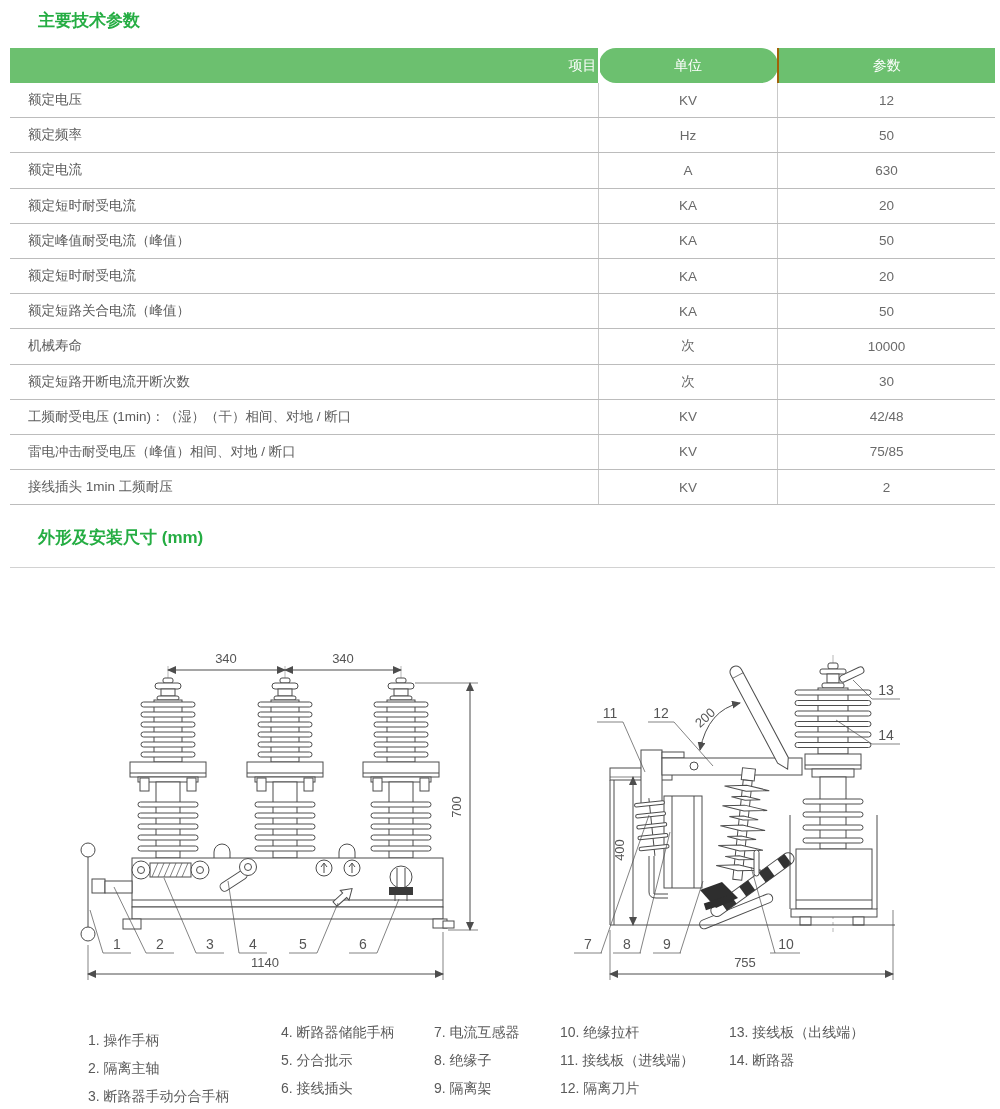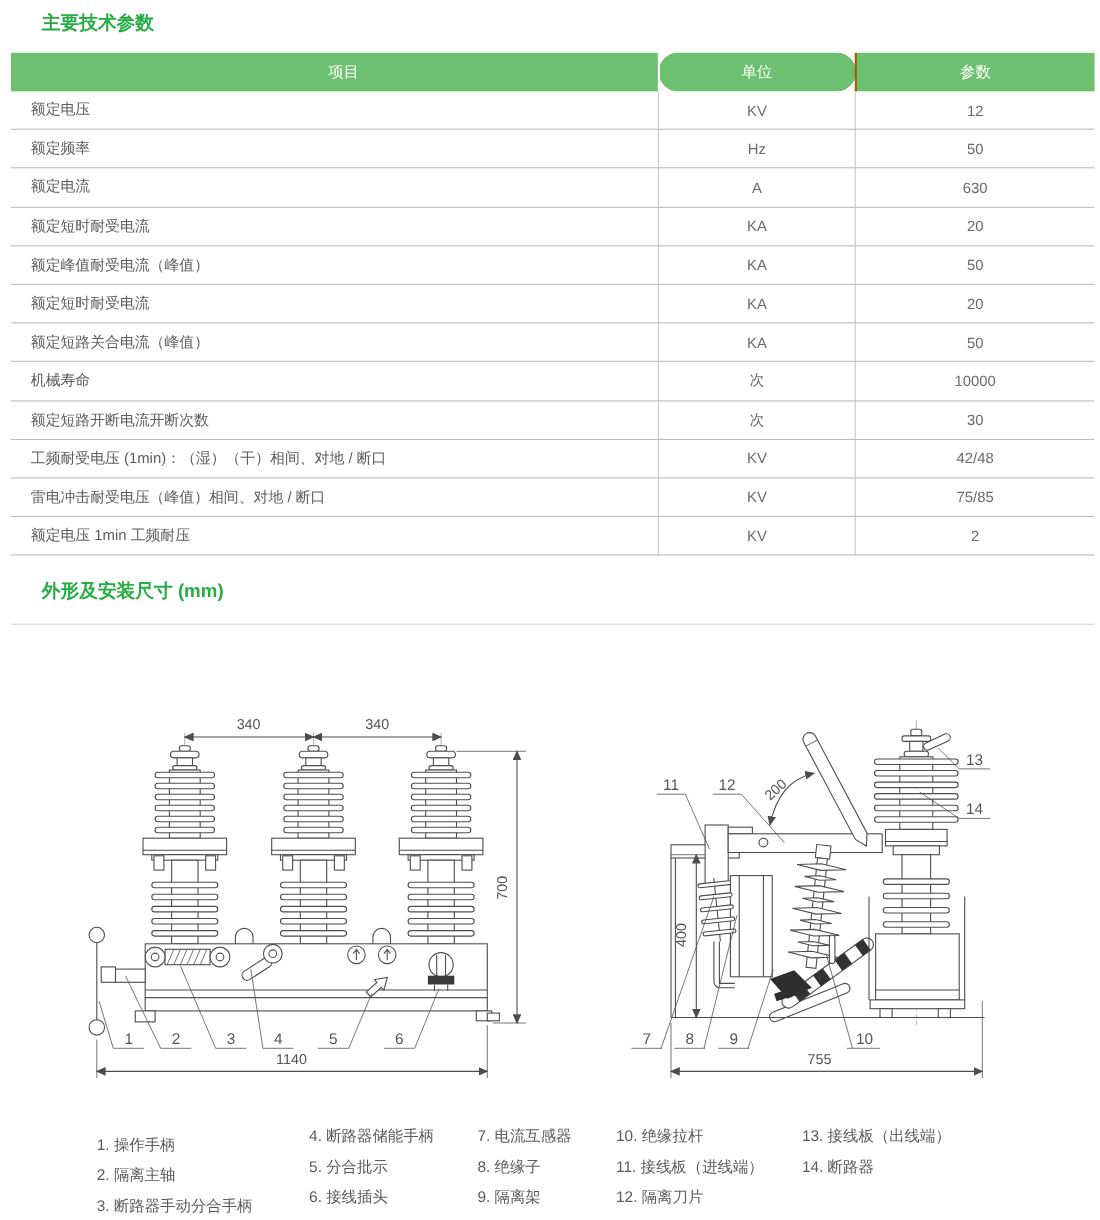--- a/index.html
+++ b/index.html
@@ -6,21 +6,21 @@
   body{width:1000px;height:1109px;position:relative;overflow:hidden;
        font-family:"Liberation Sans","DejaVu Sans",sans-serif;color:#5c5c5c;}
   .sec-title{position:absolute;left:10px;font-size:17px;font-weight:bold;color:#25ad43;margin-left:28px;}
   #title1{top:9px;}
   #title2{top:526px;}
   #divider2{position:absolute;top:567px;left:10px;width:985px;height:0;border-top:1px solid #d2d2d2;}
   
   #spec-table{position:absolute;top:48px;left:10px;width:985px;border-collapse:collapse;
               font-size:13.5px;border-bottom:1px solid #9e9e9e;}
   #spec-table th{background:#6cc06f;color:#fff;font-weight:normal;height:33px;font-size:14px;}
-  #spec-table th.h-item{text-align:center;padding-left:18px;width:585px;}
+  #spec-table th.h-item{text-align:right;padding-left:18px;width:585px;}
   #spec-table th.h-unit{width:180px;border-left:2px solid #fff;border-radius:17px;}
   #spec-table th.h-val{width:220px;border-left:2px solid #a16207;}
   #spec-table td{height:32.2px;border-bottom:1px solid #bcbcbc;color:#5c5c5c;}
   #spec-table td.c-item{text-align:left;padding-left:18px;border-right:1px solid #c9c9c9;}
   #spec-table td.c-unit{text-align:center;border-right:1px solid #c9c9c9;color:#6a6a6a;}
   #spec-table td.c-val{text-align:center;color:#6a6a6a;}
   
   #drawing{position:absolute;top:600px;left:0;width:1000px;height:412px;}
   .ln{stroke:#4d4d4d;fill:none;stroke-width:1;}
   .lnf{stroke:#4d4d4d;fill:#fff;stroke-width:1;}
@@ -97,21 +97,21 @@
         <td class="c-item">工频耐受电压 (1min)：（湿）（干）相间、对地 / 断口</td>
         <td class="c-unit">KV</td>
         <td class="c-val">42/48</td>
       </tr>
       <tr>
         <td class="c-item">雷电冲击耐受电压（峰值）相间、对地 / 断口</td>
         <td class="c-unit">KV</td>
         <td class="c-val">75/85</td>
       </tr>
       <tr>
-        <td class="c-item">额定电压 1min 工频耐压</td>
+        <td class="c-item">接线插头 1min 工频耐压</td>
         <td class="c-unit">KV</td>
         <td class="c-val">2</td>
       </tr>
     </tbody>
 </table>
 
 <div id="title2" class="sec-title">外形及安装尺寸 (mm)</div>
 <div id="divider2"></div>
 
 <svg id="drawing" viewBox="0 0 1000 412" xmlns="http://www.w3.org/2000/svg">

